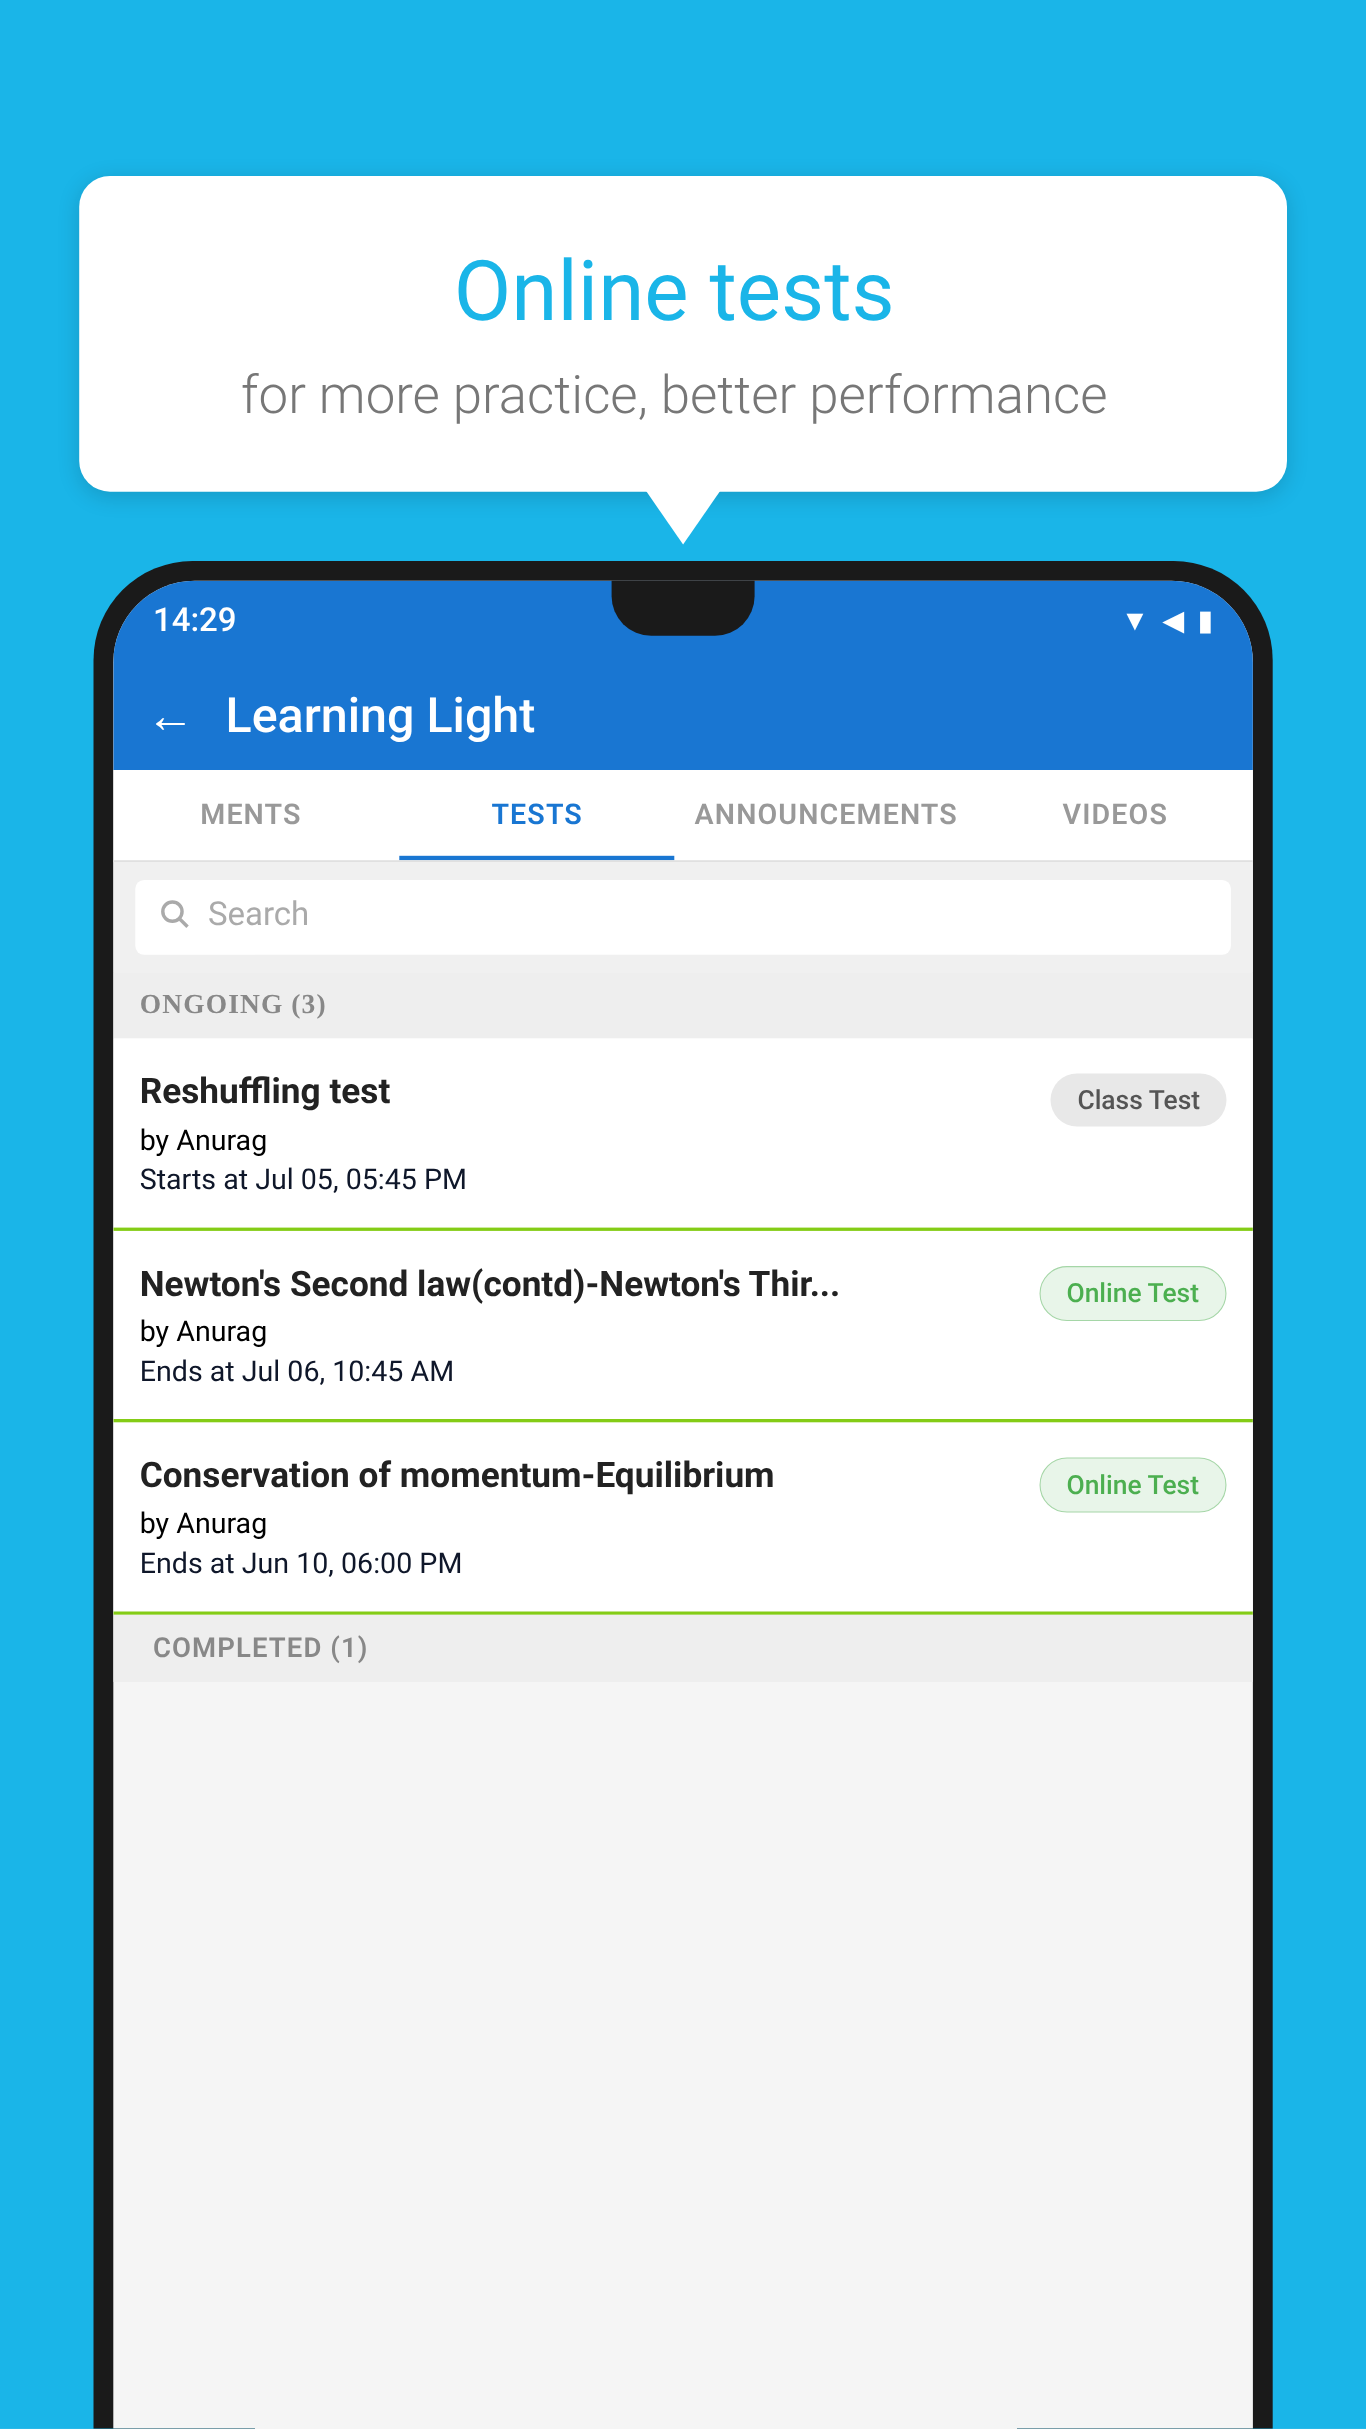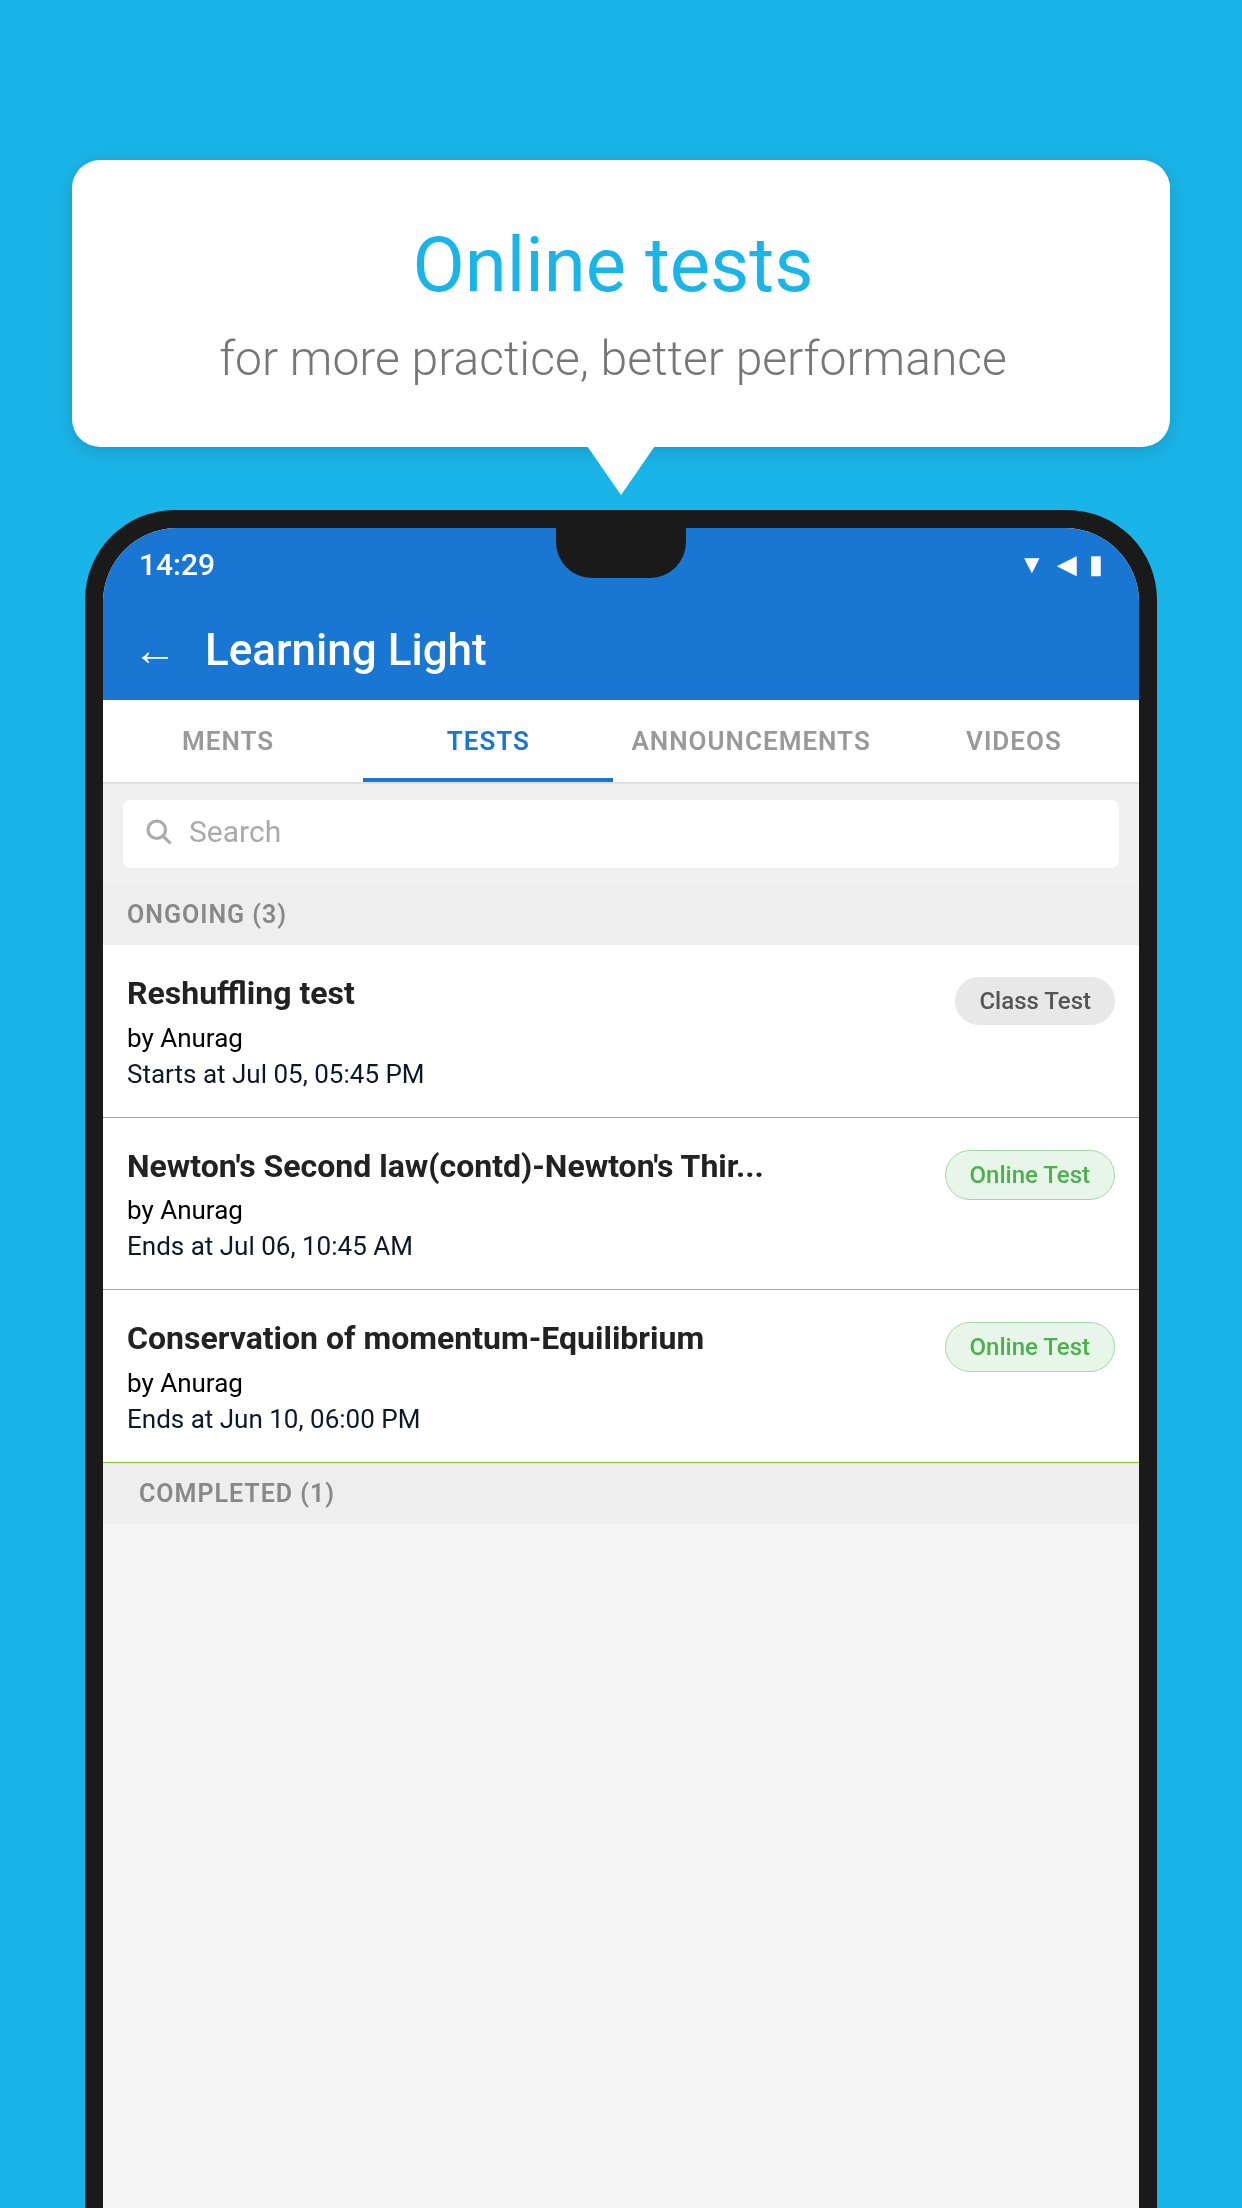--- a/index.html
+++ b/index.html
@@ -198,37 +198,38 @@
 
     .search-placeholder {
       font-size: 30px;
       color: #aaa;
     }
 
     
     .section-header {
       background: #eeeeee;
       padding: 16px 24px;
+      font-family: Liberation Serif, serif;
     }
 
     .section-label {
       font-size: 25px;
       color: #888;
       font-weight: 600;
       letter-spacing: 1px;
     }
 
     
     .test-list {
       background: white;
     }
 
     .test-item {
       padding: 28px 24px 28px 24px;
-      border-bottom: 1px solid #84cc16;
+      border-bottom: 3px solid #84cc16;
       display: flex;
       align-items: flex-start;
       justify-content: space-between;
       gap: 16px;
     }
 
     .test-info {
       flex: 1;
     }
 

